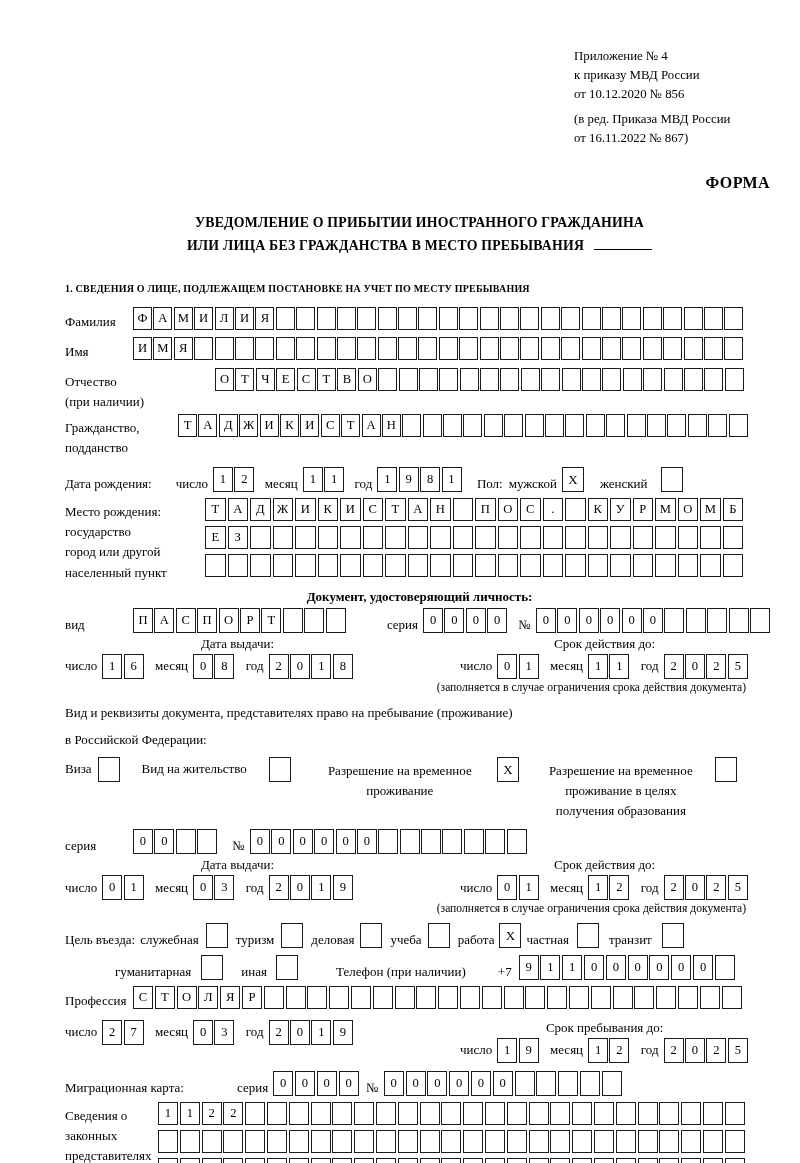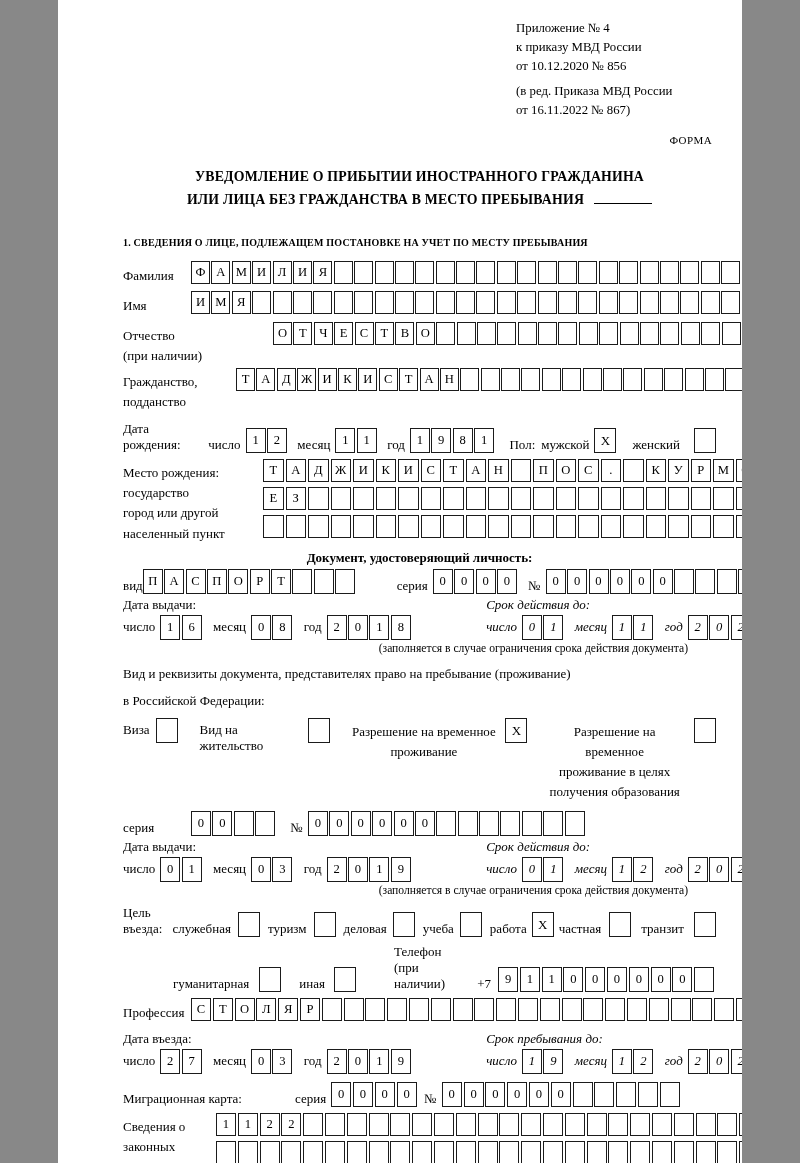--- a/index.html
+++ b/index.html
@@ -1,25 +1,25 @@
 <!DOCTYPE html>
 <html><head>
 <meta charset="utf-8">
 <style>
   html,body { margin:0; padding:0; background:#888; }
   .page {
-    width:684px; height:1163px; background:#fff; color:#000;
-    box-sizing:border-box; padding:19px 26px 0 65px;
+    width:800px; height:1163px; background:#fff; color:#000;
+    box-sizing:border-box; padding:47px 26px 0 65px;
     font-family:"Liberation Serif","DejaVu Serif",serif;
     font-size:13px; position:relative; overflow:hidden;
     margin:0 auto;
   }
   .annex { width:200px; margin-left:auto; line-height:1.5; font-size:12.8px; }
   .annex-gap { height:5px; }
-  .forma { text-align:right; font-weight:normal; font-size:11px; margin-top:14px; padding-right:4px; letter-spacing:.4px; }
+  .forma { text-align:right; font-weight:bold; font-size:16px; margin-top:26px; padding-right:4px; letter-spacing:.4px; }
   .title { text-align:center; font-weight:bold; font-size:13.8px; line-height:1.65; margin-top:20px; letter-spacing:.2px; }
   .blank-line { display:inline-block; width:58px; border-bottom:1.6px solid #000; margin-left:10px; vertical-align:baseline; }
   .sec { font-weight:bold; font-size:10px; margin-top:26px; letter-spacing:.2px; }
 
   .frow { display:flex; align-items:flex-start; margin-top:5px; }
   .frow.ac { align-items:flex-end; }
   .flabel { flex:none; padding-top:4px; line-height:1.62; }
   .cells { display:flex; flex-wrap:nowrap; }
   .cell {
     flex:none; width:17px; height:21px; border:1.6px solid #1b1b1b;
@@ -29,22 +29,22 @@
   .w .cell  { width:18.5px; margin-right:2px; }
   .w2 .cell { width:18px;  margin-right:1.8px; }
   .dt .cell { width:18px; height:23px; line-height:23px; }
   .box {
     display:inline-block; flex:none; width:20px; height:23px; border:1.6px solid #1b1b1b;
     text-align:center; line-height:23px; font-size:13px; background:#fff;
   }
   .doc-head { text-align:center; font-weight:bold; margin-top:6px; font-size:13px; }
   .twocol { display:flex; margin-top:3px; }
   .col-l { width:345px; }
-  .col-r { margin-left:74px;font-style:italic; }
-  .dhead { margin-bottom:2px; }
+  .col-r { margin-left:50px; }
+  .dhead { text-align:center; margin-bottom:2px; }
   .drow { display:flex; align-items:center; }
   .dlbl { margin-right:5px; white-space:nowrap; }
   .note { text-align:right; font-size:11.6px; margin-top:2px; padding-right:28px; }
   .para { line-height:1.4; margin-top:10px; }
   .opt-label { text-align:center; line-height:1.55; }
   .stack > div { line-height:1.55; }
   .rep-cells-row { margin-bottom:5px; }
 </style>
 </head>
 <body>
@@ -580,21 +580,20 @@
         <span class="cell"></span>
         <span class="cell"></span>
         <span class="cell"></span>
         <span class="cell"></span>
         <span class="cell"></span>
       </span>
   </div>
 
   <div class="twocol" style="margin-top:8px">
     <div class="col-l">
-      <div class="dhead">Дата въезда:</div>
       <div class="drow">
         <span class="dlbl">число</span>
         <span class="cells dt" style="margin-right:10px">
             <span class="cell">2</span>
             <span class="cell">7</span>
           </span>
         <span class="dlbl">месяц</span>
         <span class="cells dt" style="margin-right:10px">
             <span class="cell">0</span>
             <span class="cell">3</span>

